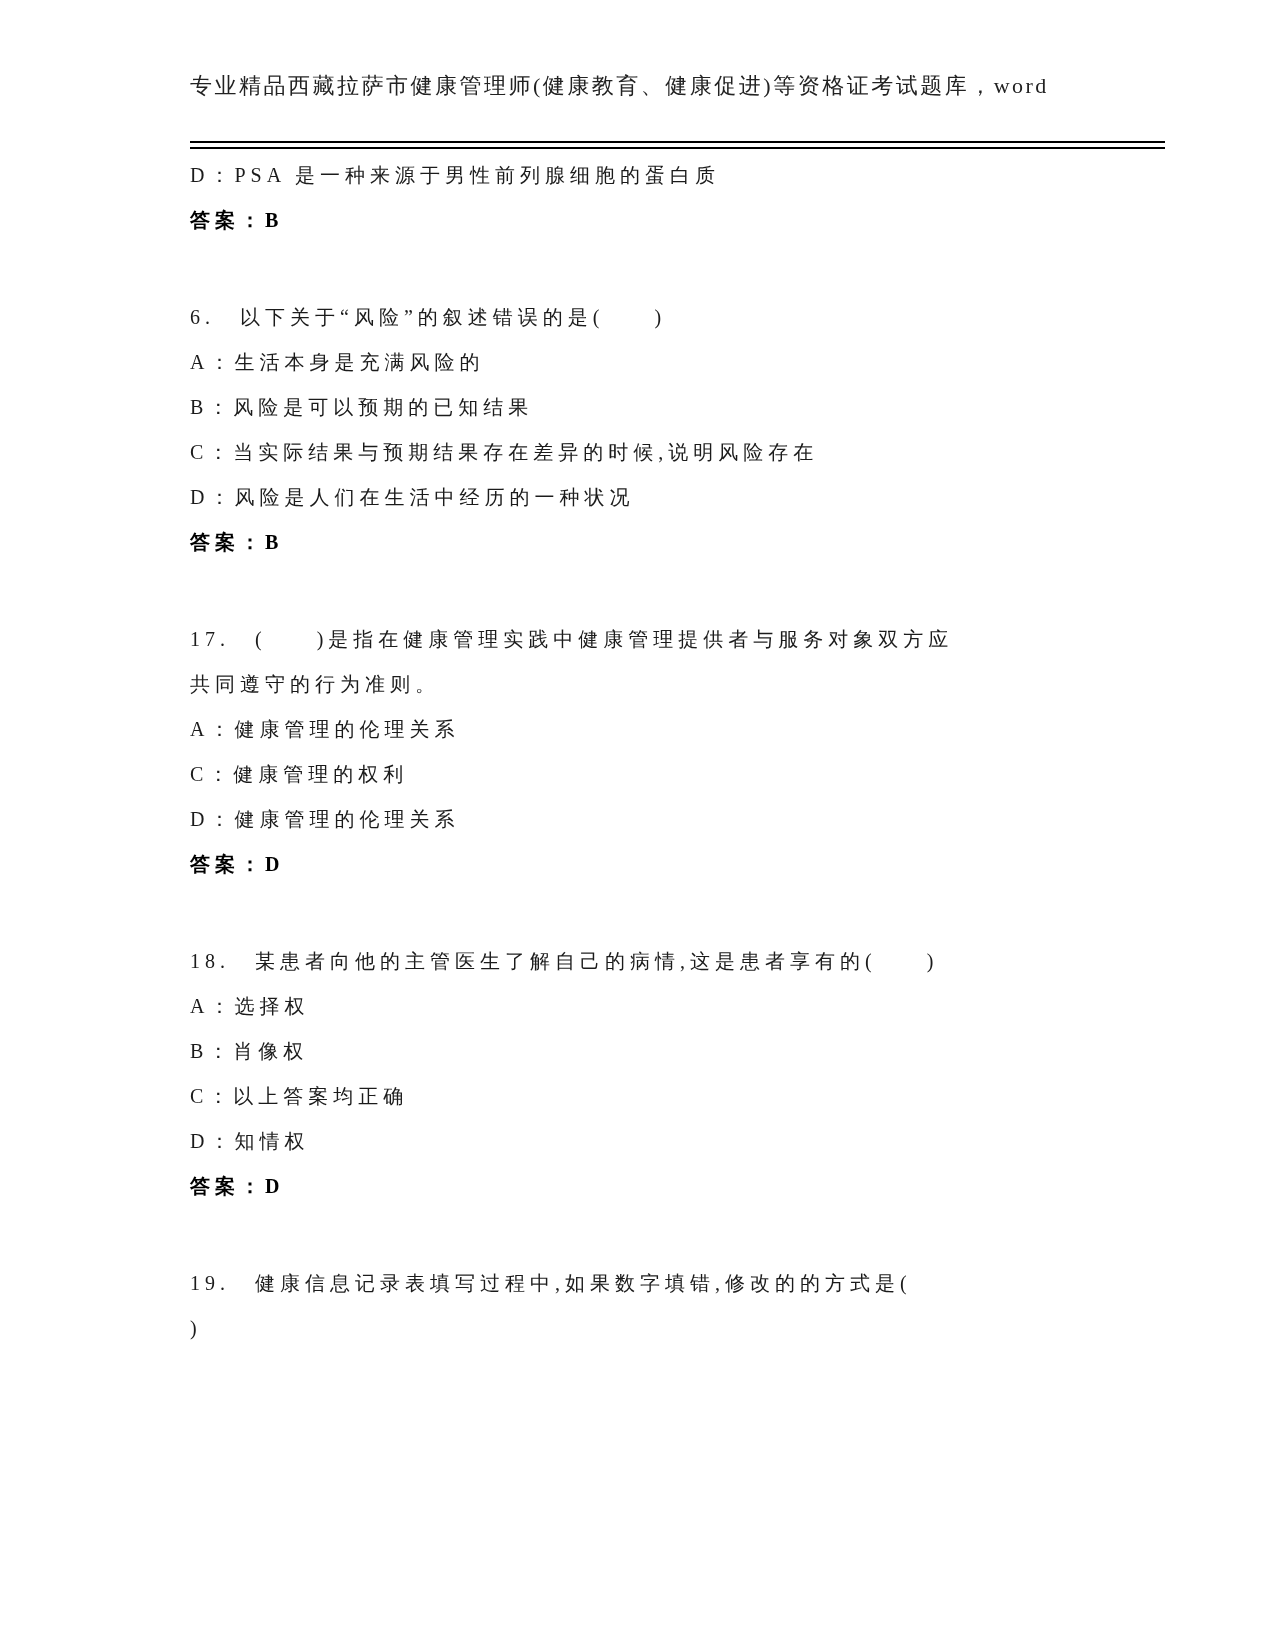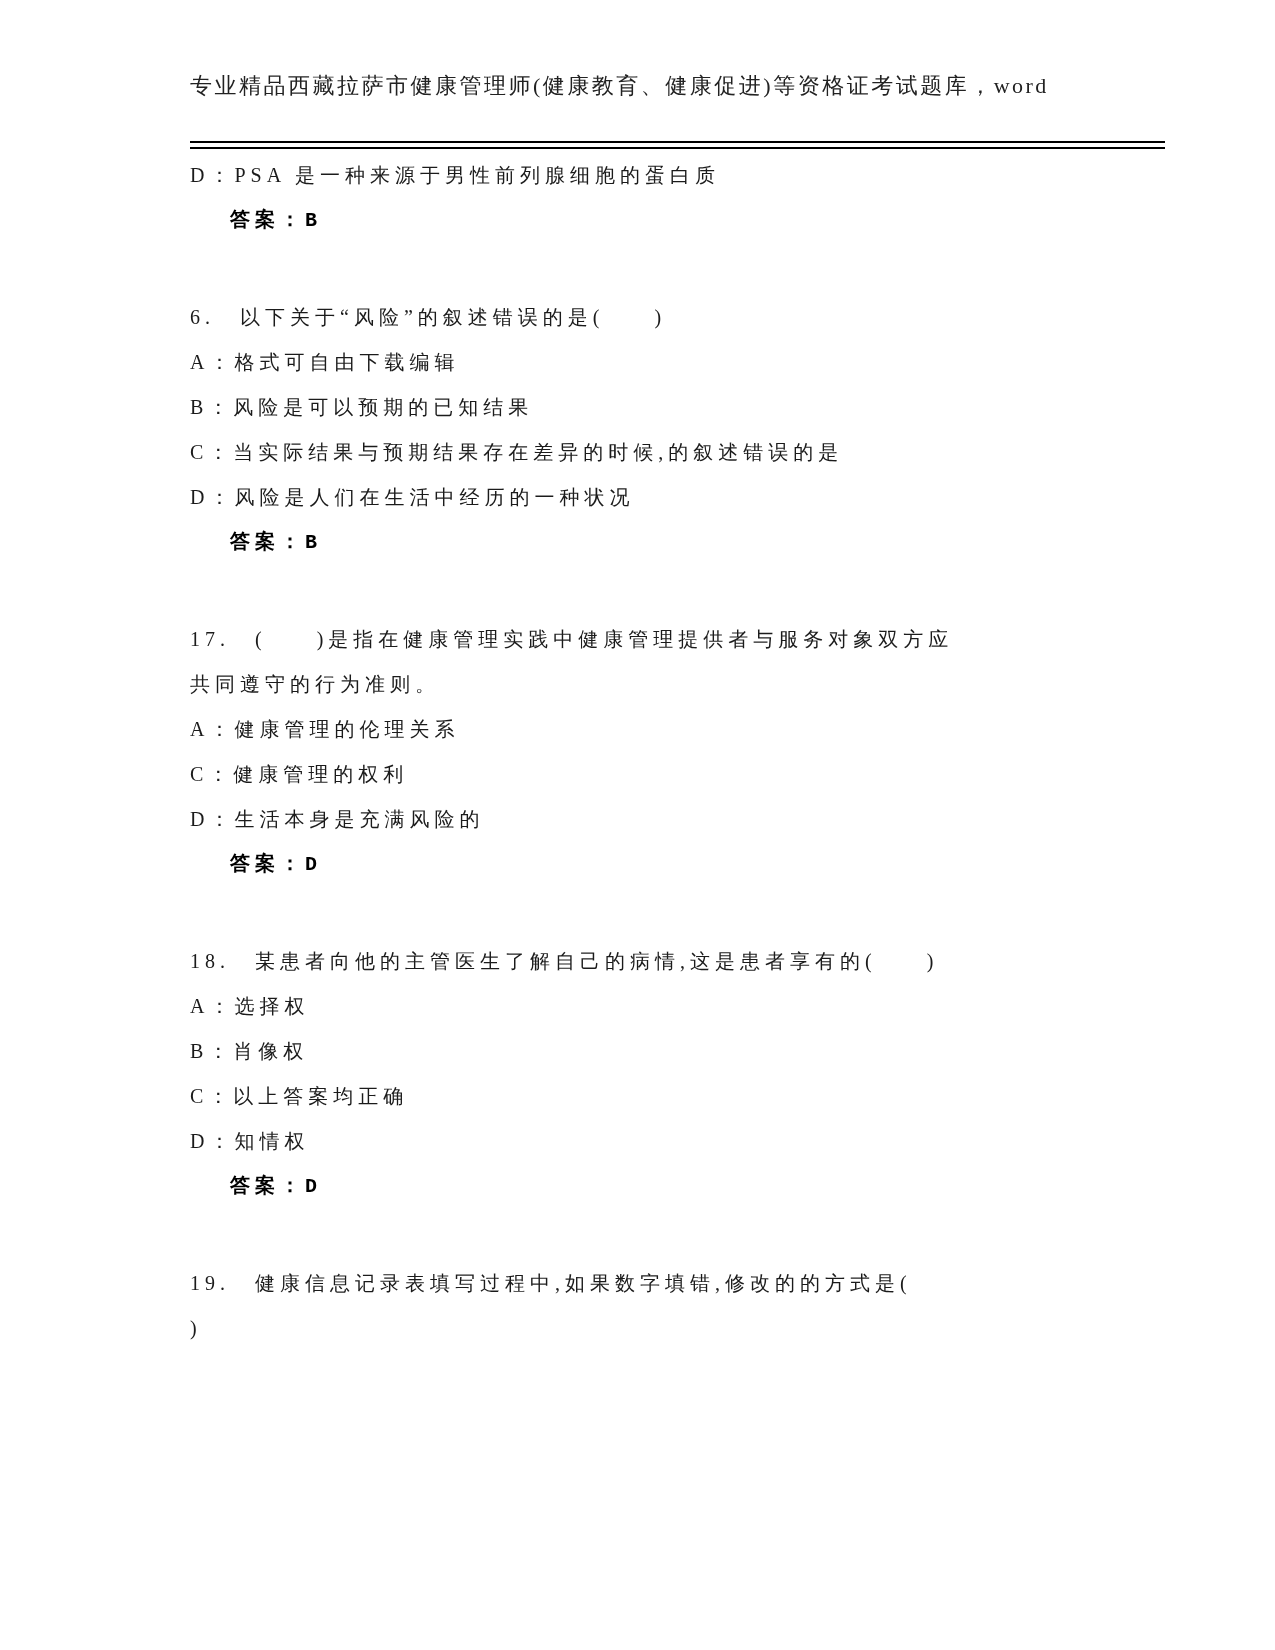--- a/index.html
+++ b/index.html
@@ -37,25 +37,24 @@
     line-height: 45px;
     letter-spacing: 5px;
   }
   .block { margin-top: 52px; }
   .block.first { margin-top: 0; }
   .line {
     white-space: nowrap;
     height: 45px;
   }
   .answer {
-    font-family: Liberation Mono, monospace;
+    font-family: Liberation Serif, serif;
     font-weight: 600;
     letter-spacing: 5px;
     color: #000000;
-    margin-left: 40px;
   }
 </style>
 </head>
 <body>
 
 <div class="page">
   <div class="content">
 
     <div class="doc-header">
       <div class="line">专业精品西藏拉萨市健康管理师(健康教育、健康促进)等资格证考试题库，word</div>
@@ -64,33 +63,33 @@
 
     <div class="body-text">
 
       <div class="block first">
         <div class="line">D：PSA 是一种来源于男性前列腺细胞的蛋白质</div>
         <div class="line answer">答案：B</div>
       </div>
 
       <div class="block">
         <div class="line">6.　以下关于“风险”的叙述错误的是(　　)</div>
-        <div class="line">A：格式可自由下载编辑</div>
+        <div class="line">A：生活本身是充满风险的</div>
         <div class="line">B：风险是可以预期的已知结果</div>
-        <div class="line">C：当实际结果与预期结果存在差异的时候,的叙述错误的是</div>
+        <div class="line">C：当实际结果与预期结果存在差异的时候,说明风险存在</div>
         <div class="line">D：风险是人们在生活中经历的一种状况</div>
         <div class="line answer">答案：B</div>
       </div>
 
       <div class="block">
         <div class="line">17.　(　　)是指在健康管理实践中健康管理提供者与服务对象双方应</div>
         <div class="line">共同遵守的行为准则。</div>
         <div class="line">A：健康管理的伦理关系</div>
         <div class="line">C：健康管理的权利</div>
-        <div class="line">D：生活本身是充满风险的</div>
+        <div class="line">D：健康管理的伦理关系</div>
         <div class="line answer">答案：D</div>
       </div>
 
       <div class="block">
         <div class="line">18.　某患者向他的主管医生了解自己的病情,这是患者享有的(　　)</div>
         <div class="line">A：选择权</div>
         <div class="line">B：肖像权</div>
         <div class="line">C：以上答案均正确</div>
         <div class="line">D：知情权</div>
         <div class="line answer">答案：D</div>

